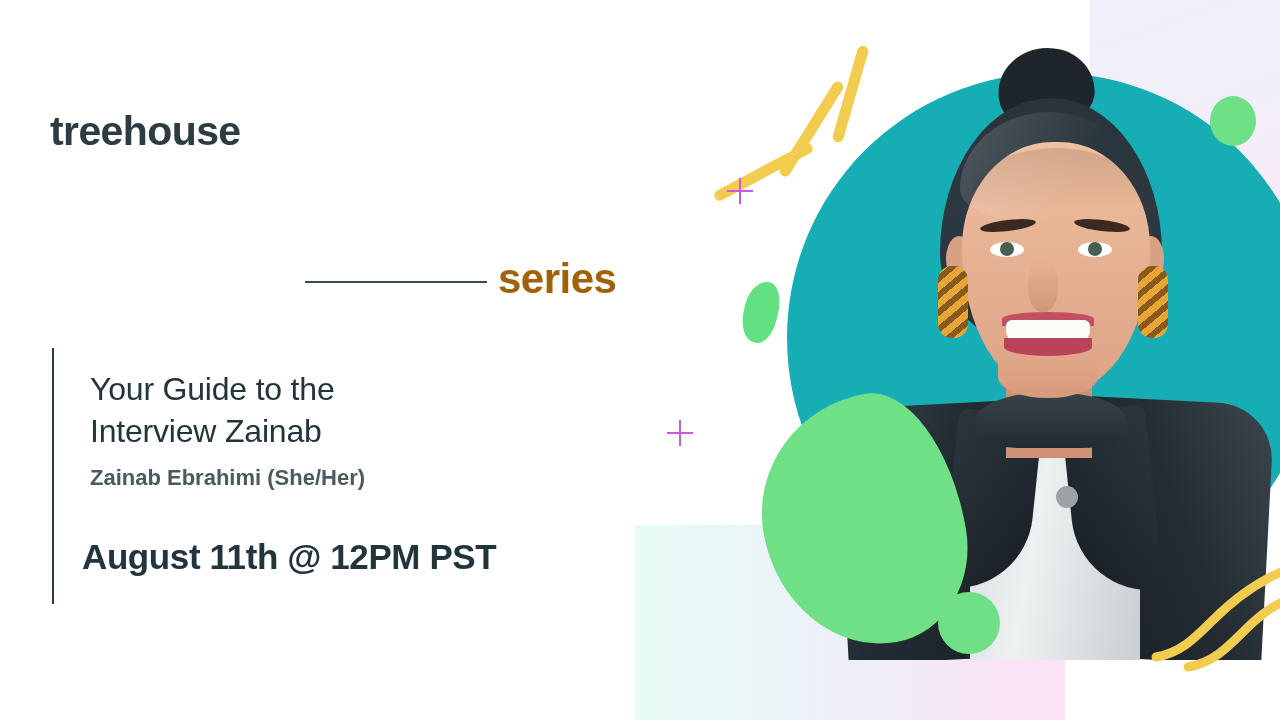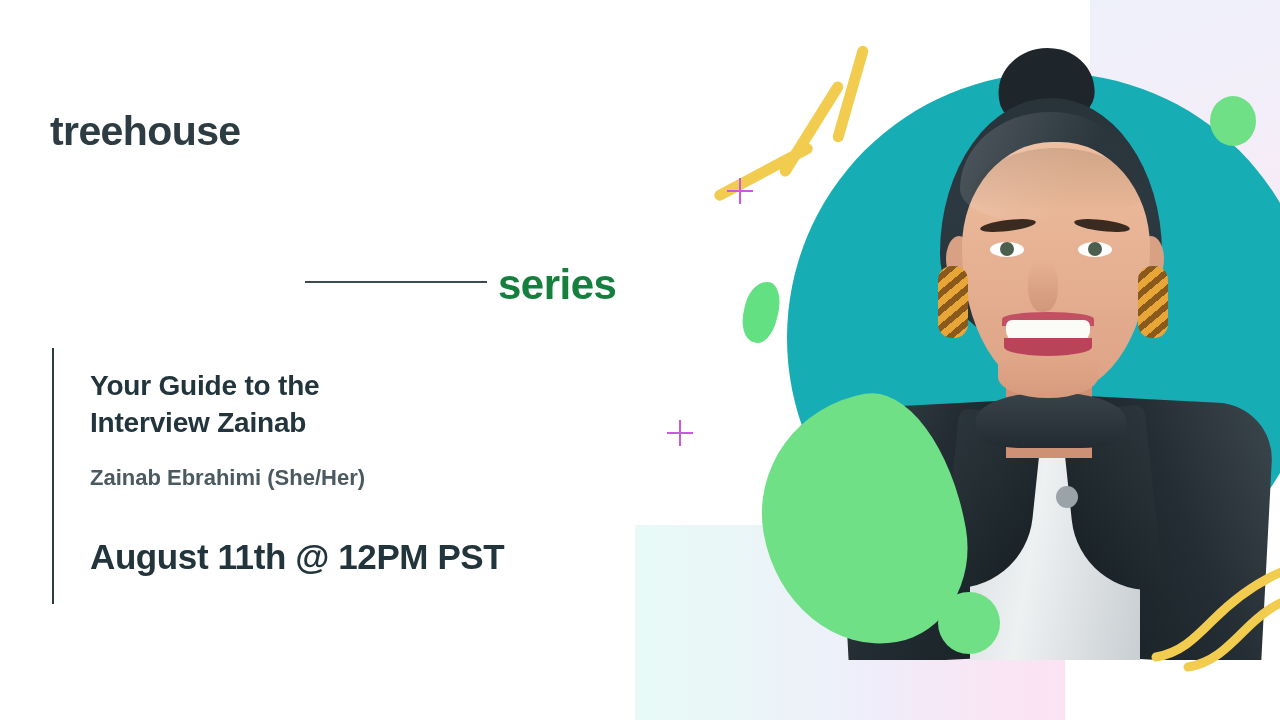--- a/index.html
+++ b/index.html
@@ -212,41 +212,41 @@
   .headline {
     position:absolute; left:42px; top:160px;
     width:620px; height:110px;
   }
   .headline svg { display:block; width:620px; height:110px; }
   .series-rule {
     position:absolute; left:305px; top:281px;
     width:182px; height:2px; background:#3a4b52;
   }
   .series-word {
-    position:absolute; left:498px; top:261px;
+    position:absolute; left:498px; top:255px;
     font-size:42px; font-weight:700; letter-spacing:-0.5px;
-    color:#15803d;
+    color:#a16207;
   }
   .accent-bar {
     position:absolute; left:52px; top:348px;
     width:2px; height:256px; background:#2d3c42;
   }
   .talk-title {
     position:absolute; left:90px; top:368px;
     width:430px;
-    font-size:28px; font-weight:700; line-height:1.32;
+    font-size:32px; font-weight:400; line-height:1.32;
     color:#22353c; letter-spacing:-0.2px;
   }
   .speaker {
     position:absolute; left:90px; top:462px;
     font-size:22px; font-weight:700; line-height:1.42;
     color:#4a5a60;
   }
   .datetime {
-    position:absolute; left:90px; top:537px;
+    position:absolute; left:82px; top:537px;
     font-size:35px; font-weight:700; letter-spacing:-0.4px;
     color:#22353c;
     text-align:center;
   }
 </style>
 </head>
 <body>
 
 <div id="stage">
 

